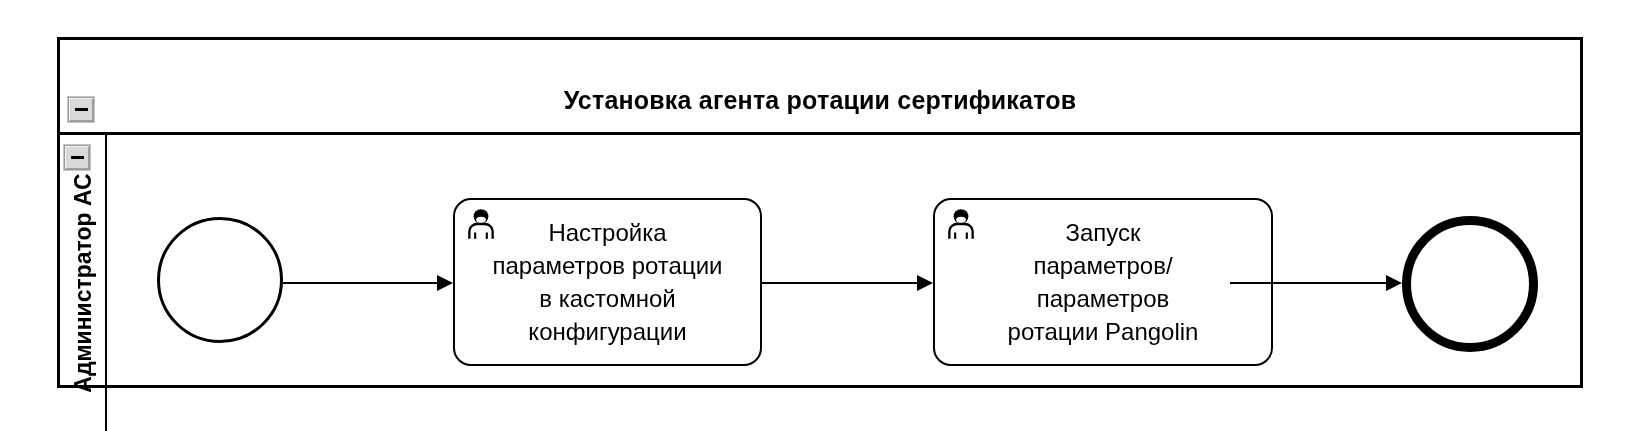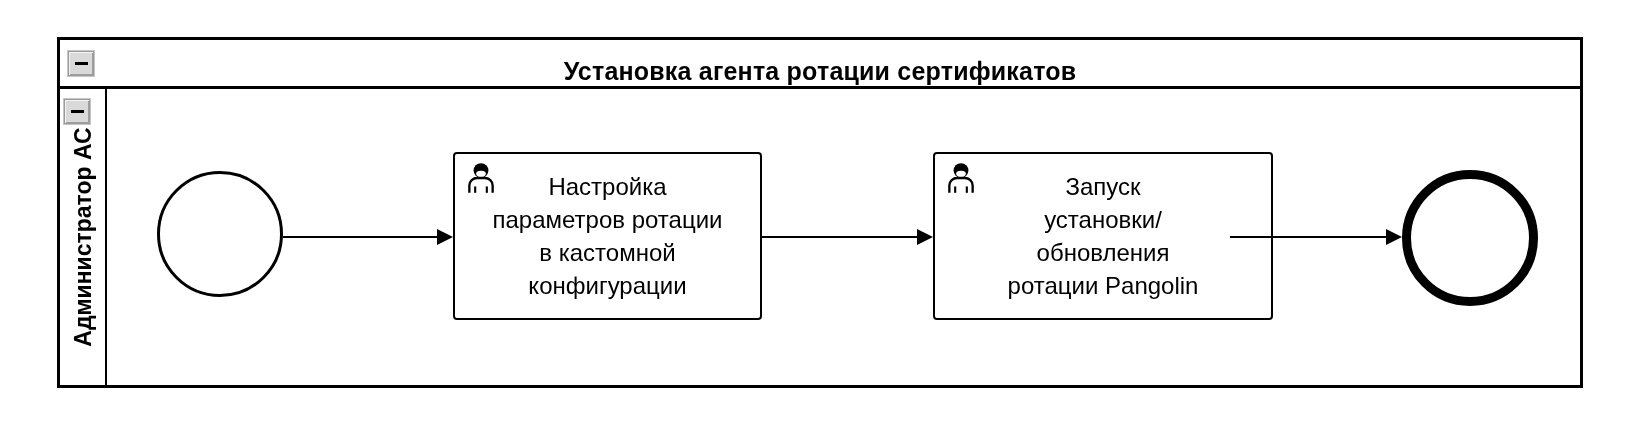--- a/index.html
+++ b/index.html
@@ -10,21 +10,21 @@
   }
   .canvas { position:relative; width:1636px; height:431px; background:#fff; }
 
   
   .pool {
     position:absolute; left:57px; top:37px; width:1526px; height:351px;
     border:3px solid #000; background:#fff;
   }
   .pool-header {
     position:relative; height:49px; border-bottom:3px solid #000;
-    display:flex; align-items:flex-end; justify-content:center;
+    display:flex; align-items:flex-start; justify-content:center;margin-top:46px;
   }
   .pool-title { font-weight:bold; font-size:25px; letter-spacing:0.2px; }
 
   .collapse-btn {
     position:absolute; width:26px; height:25px;
     background:#d9d9d9; border:1px solid #9a9a9a;
     box-shadow: inset 1px 1px 0 #f4f4f4, inset -1px -1px 0 #9f9f9f, 0 0 0 1px #c6c6c6;
     display:flex; align-items:center; justify-content:center; cursor:pointer;
   }
   .collapse-btn .minus { width:13px; height:3px; background:#000; }
@@ -46,21 +46,21 @@
   .lane-content { position:relative; flex:1; }
 
   
   .event { position:absolute; border-radius:50%; background:#fff; }
   .event-start { left:50px;  top:82px; width:126px; height:126px; border:3px solid #000; }
   .event-end   { left:1295px; top:81px; width:136px; height:136px; border:9px solid #000; }
 
   
   .task {
     position:absolute; top:63px; height:168px;
-    border:2px solid #000; border-radius:4px; background:#fff;
+    border:2px solid #000; border-radius:18px; background:#fff;
     display:flex; flex-direction:column; align-items:center; justify-content:center;
     text-align:center; font-size:24px; line-height:33px; cursor:pointer;
   }
   .task-1 { left:346px; width:309px; }
   .task-2 { left:826px; width:340px; }
   .task-icon { position:absolute; left:8px; top:6px; width:36px; height:36px; }
 
   
   .flow { position:absolute; top:140px; height:16px; }
   .flow .line { position:absolute; left:0; right:14px; top:7px; height:2px; background:#000; }
@@ -125,22 +125,22 @@
 
         <div class="task task-2">
           <svg class="task-icon" viewBox="0 0 34 34">
             <path d="M6 31 v-7 c0-4.2 3.4-7 7.5-7 h7 c4.1 0 7.5 2.8 7.5 7 v7" fill="#fff" stroke="#000" stroke-width="2.2"></path>
             <line x1="11.5" y1="25" x2="11.5" y2="31" stroke="#000" stroke-width="2"></line>
             <line x1="22.5" y1="25" x2="22.5" y2="31" stroke="#000" stroke-width="2"></line>
             <circle cx="17" cy="10" r="7" fill="#000"></circle>
             <ellipse cx="17" cy="13" rx="4.6" ry="2.9" fill="#fff"></ellipse>
           </svg>
           <div>Запуск</div>
-          <div>установки/</div>
-          <div>обновления</div>
+          <div>параметров/</div>
+          <div>параметров</div>
           <div>ротации Pangolin</div>
         </div>
 
         <div class="flow flow-3">
           <div class="line"></div>
           <div class="head"></div>
         </div>
 
         <div class="event event-end"></div>
 

